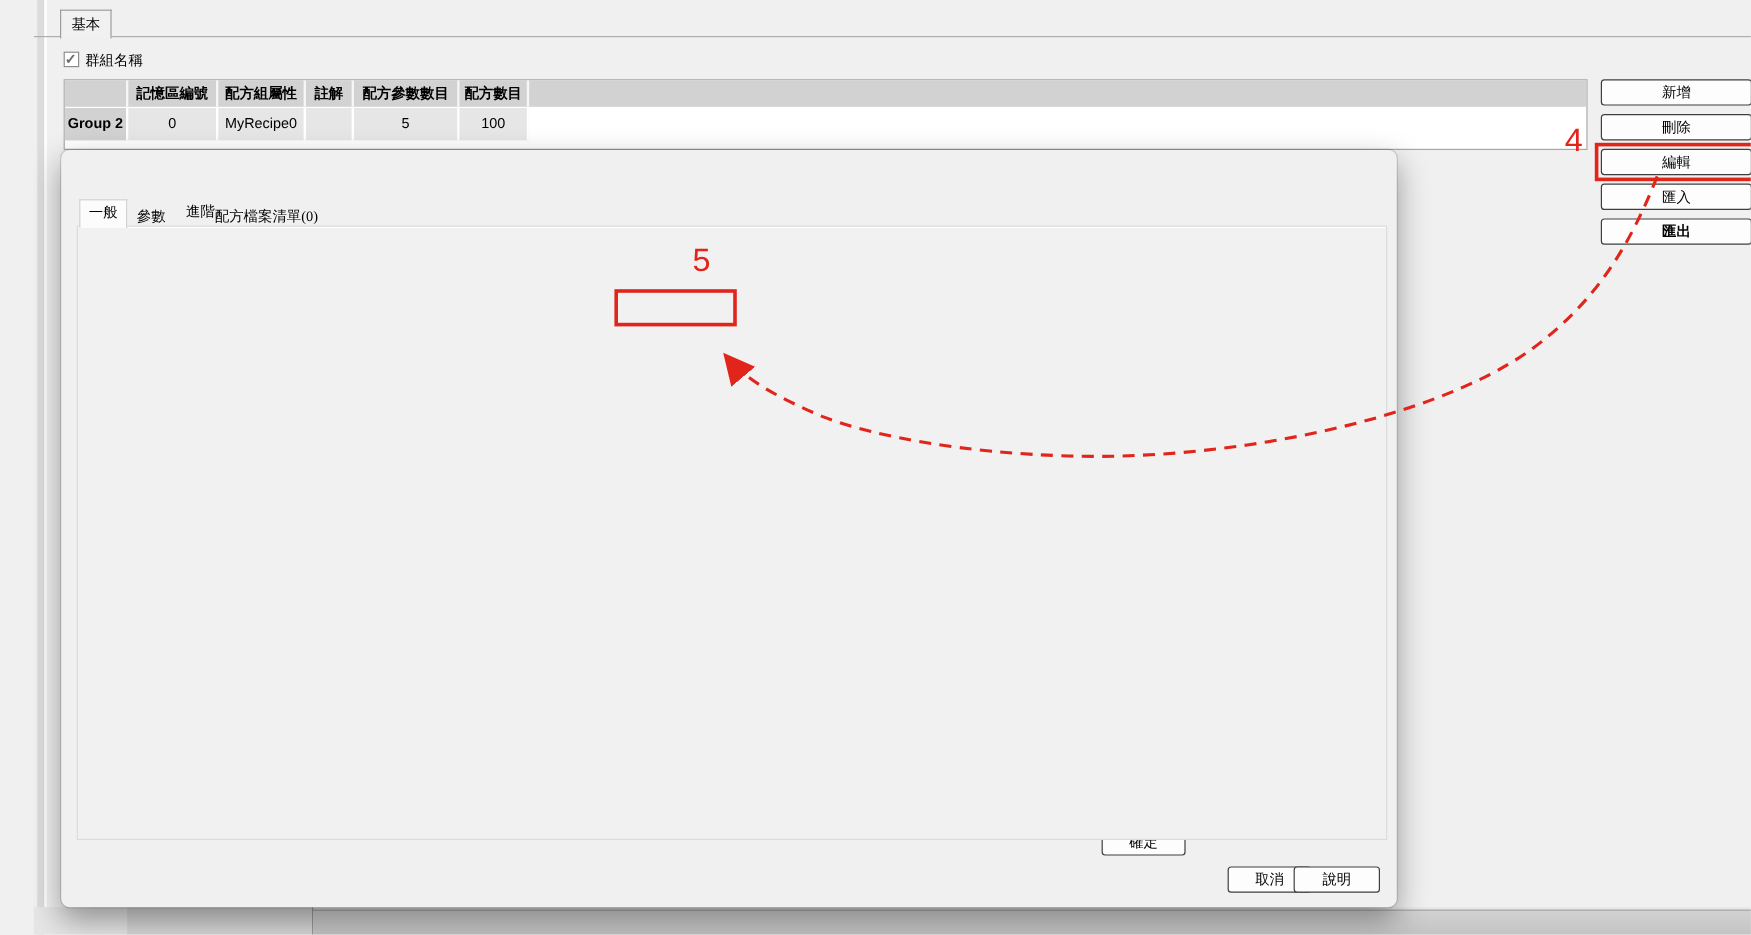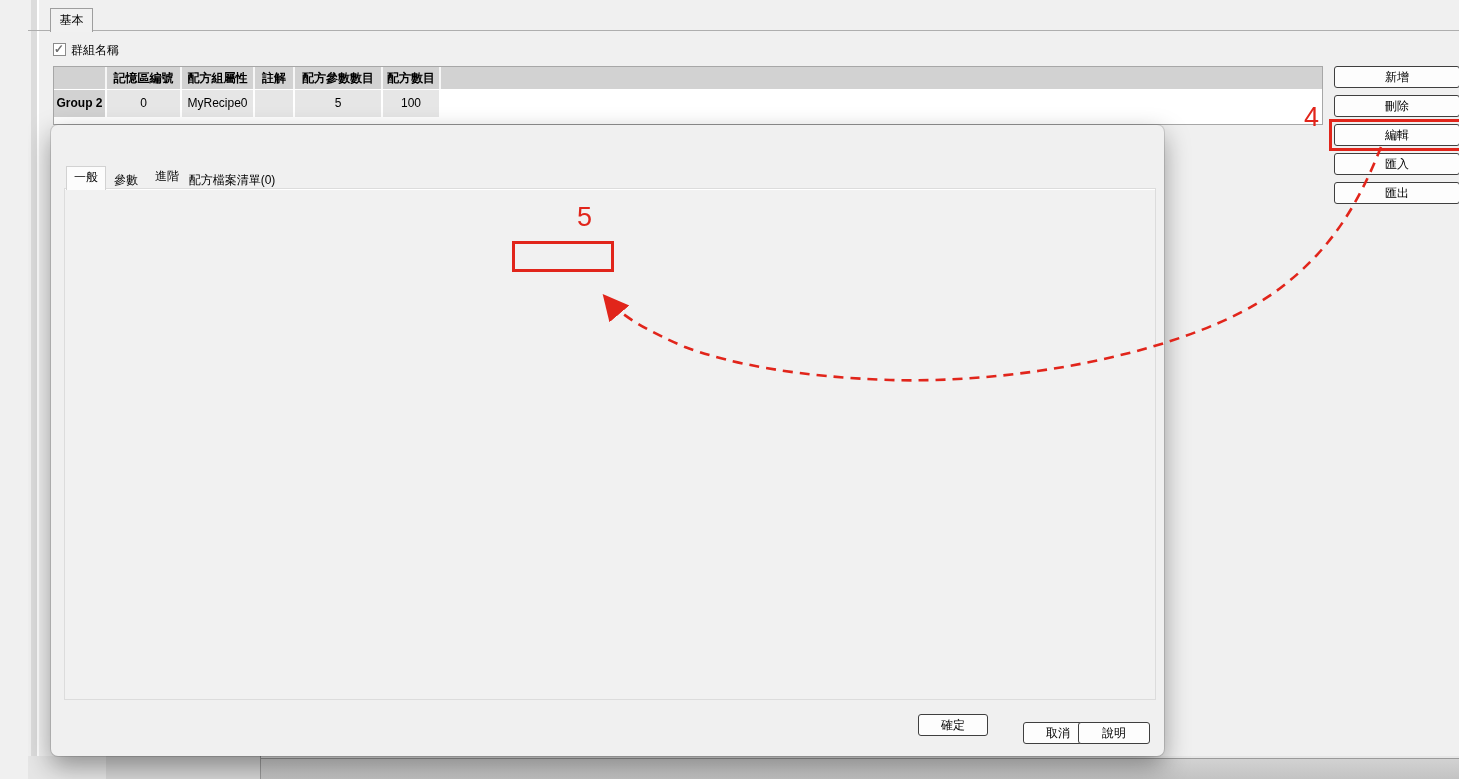--- a/index.html
+++ b/index.html
@@ -89,35 +89,35 @@
     <div class="dcell" style="left:128px;width:73px;">MyRecipe0</div>
     <div class="dcell" style="left:201px;width:40px;"></div>
     <div class="dcell" style="left:241px;width:88px;">5</div>
     <div class="dcell" style="left:329px;width:58px;">100</div>
   </div>
 
   <div class="btn" style="left:1306px;top:66px;width:126px;height:22px;">新增</div>
   <div class="btn" style="left:1306px;top:95px;width:126px;height:22px;">刪除</div>
   <div class="btn" style="left:1306px;top:124px;width:126px;height:22px;">編輯</div>
   <div class="btn" style="left:1306px;top:153px;width:126px;height:22px;">匯入</div>
-  <div class="btn" style="left:1306px;top:182px;width:126px;height:22px;">匯出</div>
+  <div class="btn" style="left:1306px;top:182px;width:126px;height:22px;font-weight:bold;">匯出</div>
 
   <div class="abs" style="left:0;top:756px;width:1459px;height:23px;background:#e6e6e6;">
     <div class="abs" style="left:78px;top:0;width:154px;height:23px;background:#d7d7d7;"></div>
     <div class="abs" style="left:232px;top:0;width:1px;height:23px;background:#9a9a9a;"></div>
     <div class="abs" style="left:232px;top:2px;right:0;height:1px;background:#9a9a9a;"></div>
     <div class="abs" style="left:233px;top:3px;right:0;bottom:0;background:linear-gradient(#d2d2d2,#c3c3c3);"></div>
   </div>
 
   <div class="dialog">
 
     <div class="dtab sel" style="left:15px;top:41px;width:38px;height:23px;">一般</div>
     <div class="dtab" style="left:57px;top:44px;width:36px;height:19px;">參數</div>
     <div class="dtab" style="left:98px;top:40px;width:36px;height:19px;">進階</div>
-    <div class="dtab" style="left:133px;top:44px;width:96px;height:19px;">配方檔案清單(0)</div>
+    <div class="dtab" style="left:123px;top:44px;width:96px;height:19px;font-family:Liberation Serif, serif;">配方檔案清單(0)</div>
 
     <div class="panel"></div>
 
     <div class="gb" style="left:25px;top:78px;width:1067px;height:85px;">
       <div class="lg">
           <span>基本</span>
         </div>
     </div>
     <span class="lbl" style="left:35px;top:102px;">群組名稱</span>
     <div class="inp" style="left:239px;top:98px;width:202px;height:20px;">MyRecipe0</div>
@@ -206,21 +206,21 @@
 
     <span class="lbl" style="left:35px;top:496px;">目前配方編號位址</span>
     <div class="inp addr" style="left:279px;top:493px;width:343px;height:20px;">$U:V20</div>
     <div class="browse" style="left:625px;top:492px;">...</div>
     <span class="cb on" style="left:674px;top:497px;"></span>
     <span class="lbl" style="left:692px;top:497px;">自定義目前配方編號位址</span>
 
     <span class="cb" style="left:279px;top:520px;"></span>
     <span class="lbl" style="left:297px;top:520px;">開機重設配方編號</span>
 
-    <div class="dlgbtn" style="left:867px;top:589px;">確定</div>
+    <div class="dlgbtn" style="left:867px;top:566px;">確定</div>
     <div class="dlgbtn" style="left:972px;top:597px;">取消</div>
     <div class="dlgbtn" style="left:1027px;top:597px;width:72px;">說明</div>
   </div>
 
   <svg id="arrow-svg" width="1459" height="779" viewBox="0 0 1459 779">
     <defs>
       <marker id="ah" markerWidth="11" markerHeight="11" refX="8" refY="5" orient="auto">
         <path d="M0,0 L10,5 L0,10 Z" fill="#e1251b"></path>
       </marker>
     </defs>

